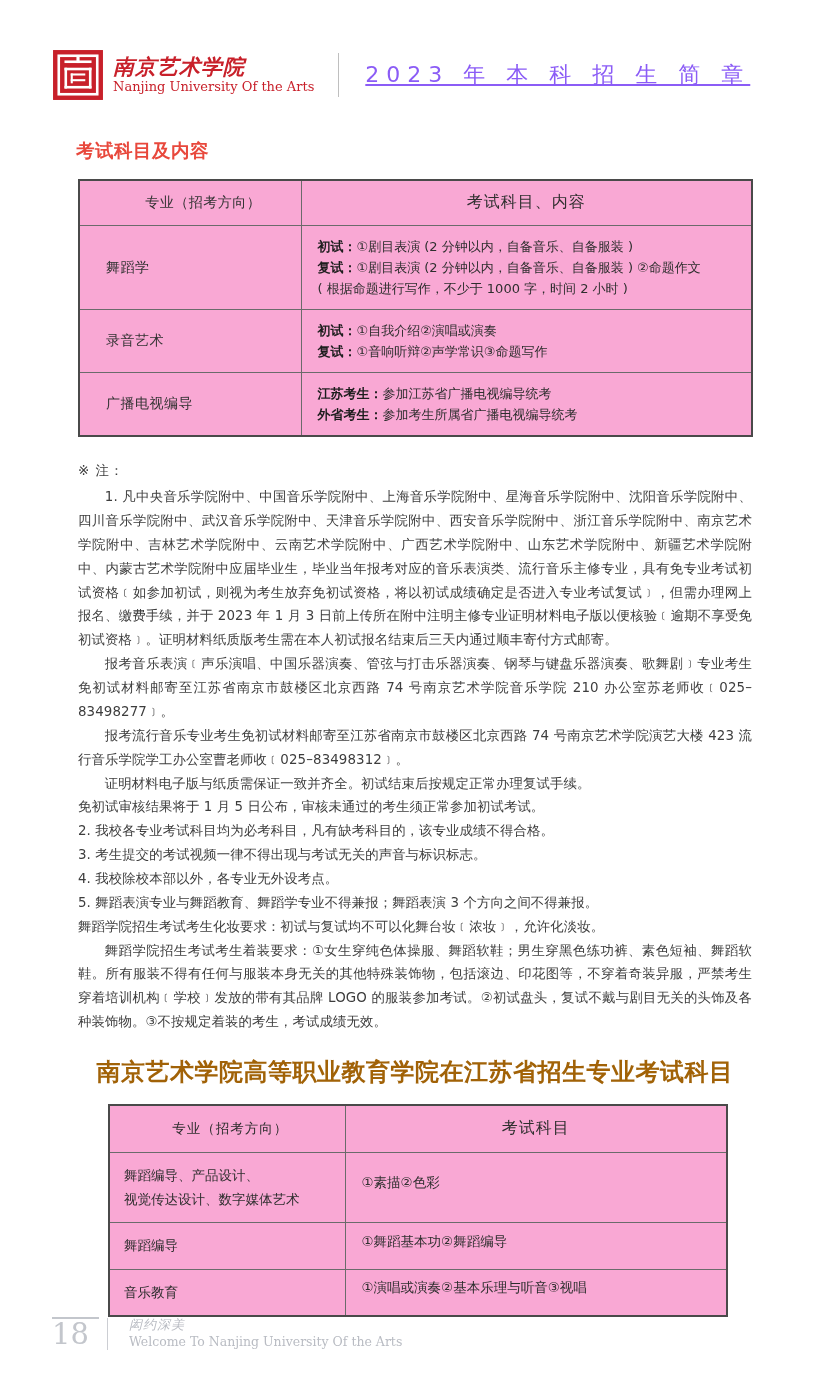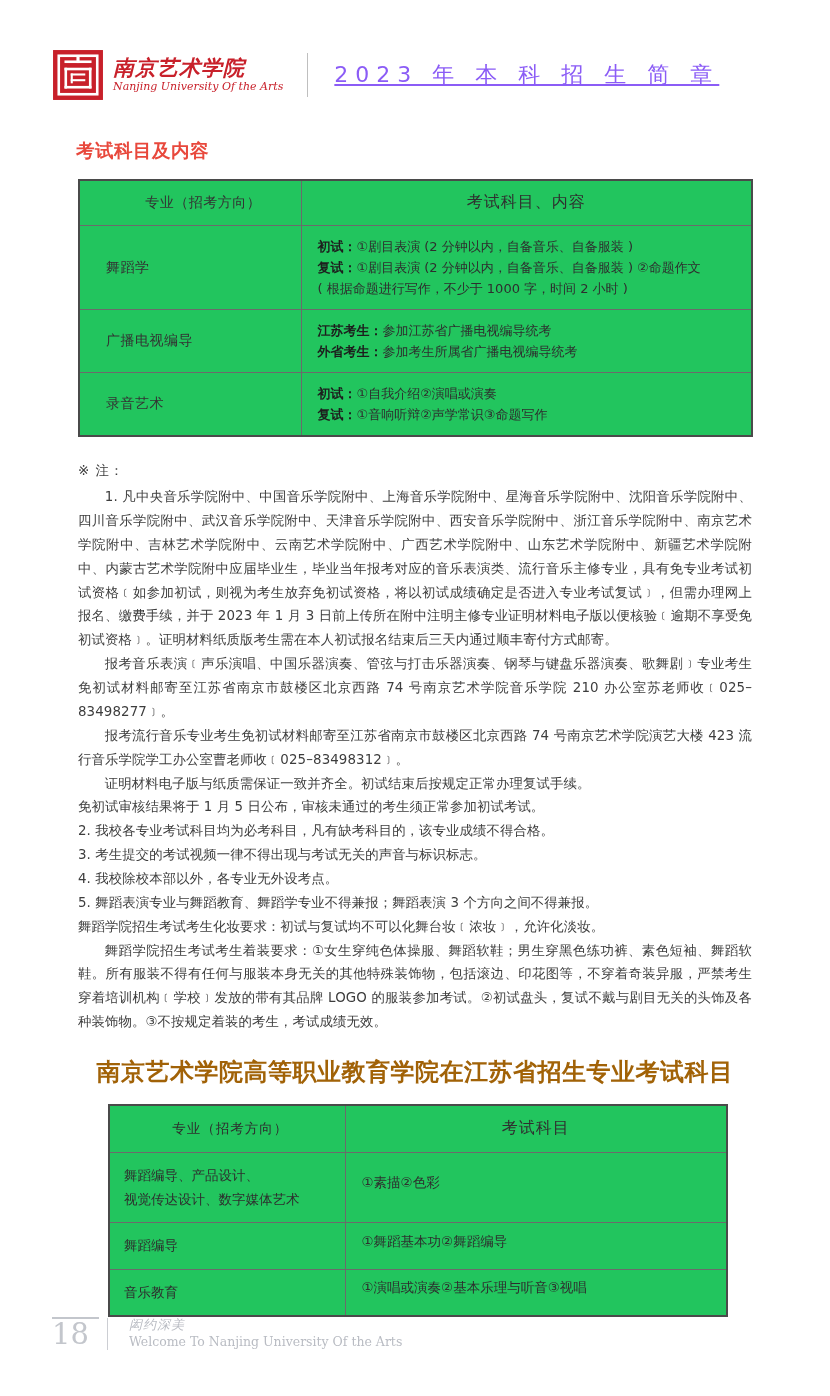--- a/index.html
+++ b/index.html
@@ -47,25 +47,24 @@
     font-family: "DejaVu Serif", "Liberation Serif", serif;
     font-size: 21px;
     font-weight: bold;
     color: #c8202a;
     letter-spacing: 1px;
     font-style: italic;
     white-space: nowrap;
   }
   .logo-en {
     font-family: "DejaVu Serif", "Liberation Serif", serif;
-    font-size: 11px;
+    font-size: 13px;
     color: #c8202a;
     margin-top: 2px;
     white-space: nowrap;
-    font-style: italic;
   }
   .header-sep {
     width: 1px;
     height: 44px;
     background: #bfbfbf;
     margin: 0 26px 0 24px;
   }
   .header-title {
     font-size: 22px;
     color: #8b5cf6;
@@ -83,21 +82,21 @@
     margin: 33px 0 0 76px;
     letter-spacing: 0.5px;
   }
 
   
   .tbl-wrap { margin: 0 auto; }
   .tbl {
     border-collapse: collapse;
     table-layout: fixed;
     border: 2px solid #4a4a4a;
-    background: #22c55e;
+    background: #f9a8d4;
   }
   .tbl td, .tbl th {
     border: 1px solid #6b6b6b;
     vertical-align: middle;
     font-weight: normal;
   }
 
   
   #exam-table-wrap { margin: 16px 0 0 78px; }
   .tbl-main { width: 675px; }
@@ -256,31 +255,31 @@
       <tbody id="exam-tbody">
           <tr>
             <td class="col-major">舞蹈学</td>
             <td class="col-content">
               <div><span class="lbl">初试：</span><span>①剧目表演 (2 分钟以内，自备音乐、自备服装 )</span></div>
               <div><span class="lbl">复试：</span><span>①剧目表演 (2 分钟以内，自备音乐、自备服装 ) ②命题作文</span></div>
               <div><span>( 根据命题进行写作，不少于 1000 字，时间 2 小时 )</span></div>
             </td>
           </tr>
           <tr>
+            <td class="col-major">录音艺术</td>
+            <td class="col-content">
+              <div><span class="lbl">初试：</span><span>①自我介绍②演唱或演奏</span></div>
+              <div><span class="lbl">复试：</span><span>①音响听辩②声学常识③命题写作</span></div>
+            </td>
+          </tr>
+          <tr>
             <td class="col-major">广播电视编导</td>
             <td class="col-content">
               <div><span class="lbl">江苏考生：</span><span>参加江苏省广播电视编导统考</span></div>
               <div><span class="lbl">外省考生：</span><span>参加考生所属省广播电视编导统考</span></div>
-            </td>
-          </tr>
-          <tr>
-            <td class="col-major">录音艺术</td>
-            <td class="col-content">
-              <div><span class="lbl">初试：</span><span>①自我介绍②演唱或演奏</span></div>
-              <div><span class="lbl">复试：</span><span>①音响听辩②声学常识③命题写作</span></div>
             </td>
           </tr>
         </tbody>
     </table>
   </div>
 
   <div class="notes">
     <div class="note-head">※ 注：</div>
     <div id="notes-body">
         <p class="indent">1. 凡中央音乐学院附中、中国音乐学院附中、上海音乐学院附中、星海音乐学院附中、沈阳音乐学院附中、四川音乐学院附中、武汉音乐学院附中、天津音乐学院附中、西安音乐学院附中、浙江音乐学院附中、南京艺术学院附中、吉林艺术学院附中、云南艺术学院附中、广西艺术学院附中、山东艺术学院附中、新疆艺术学院附中、内蒙古艺术学院附中应届毕业生，毕业当年报考对应的音乐表演类、流行音乐主修专业，具有免专业考试初试资格﹝如参加初试，则视为考生放弃免初试资格，将以初试成绩确定是否进入专业考试复试﹞，但需办理网上报名、缴费手续，并于 2023 年 1 月 3 日前上传所在附中注明主修专业证明材料电子版以便核验﹝逾期不享受免初试资格﹞。证明材料纸质版考生需在本人初试报名结束后三天内通过顺丰寄付方式邮寄。</p>

